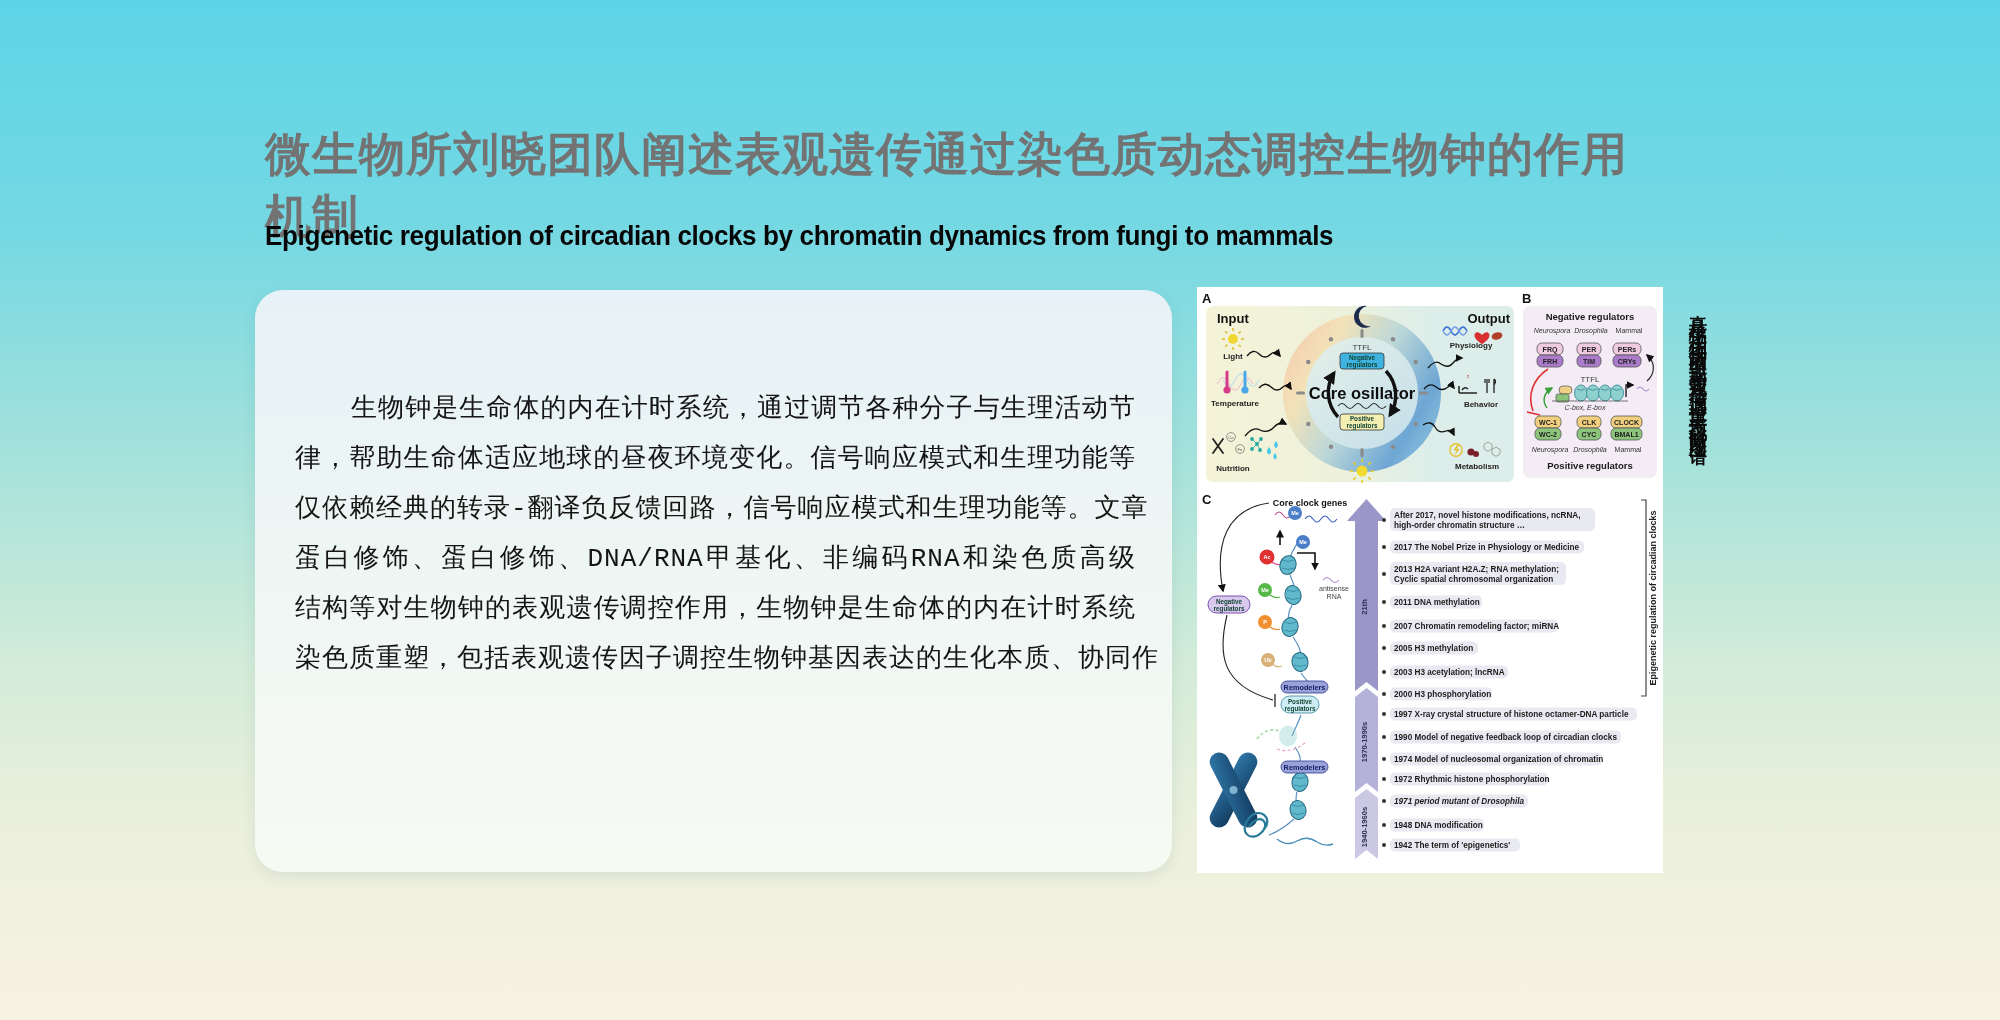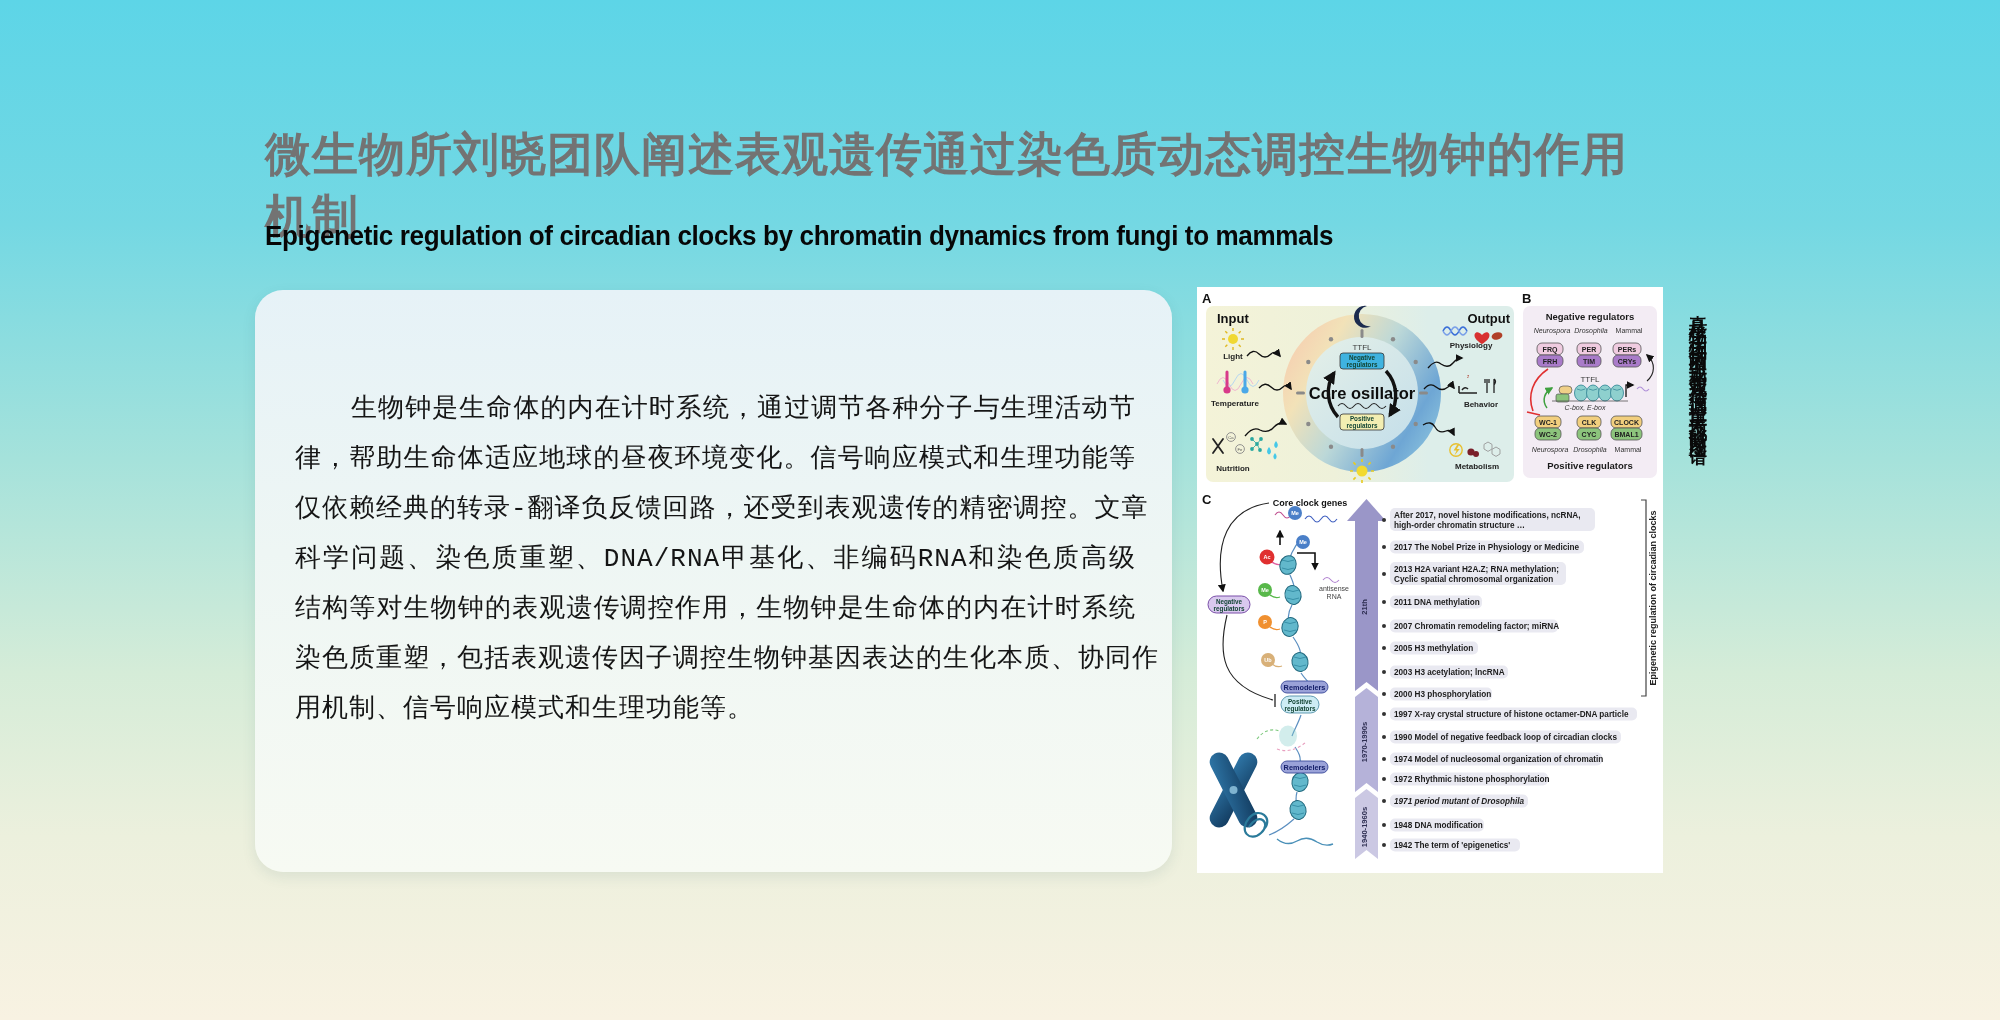--- a/index.html
+++ b/index.html
@@ -59,25 +59,24 @@
 </head>
 <body>
 
 <h1 class="page-title">微生物所刘晓团队阐述表观遗传通过染色质动态调控生物钟的作用机制</h1>
 <h2 class="page-subtitle">Epigenetic regulation of circadian clocks by chromatin dynamics from fungi to mammals</h2>
 
 <div class="abstract-panel">
   <div class="abstract-text">
     <div class="abs-line first">生物钟是生命体的内在计时系统，通过调节各种分子与生理活动节</div>
     <div class="abs-line">律，帮助生命体适应地球的昼夜环境变化。信号响应模式和生理功能等</div>
-    <div class="abs-line">仅依赖经典的转录-翻译负反馈回路，还受到表观遗传的精密调控。文章</div>
-    <div class="abs-line">科学问题、染色质重塑、DNA/RNA甲基化、非编码RNA和染色质高级</div>
+    <div class="abs-line">仅依赖经典的转录-翻译负反馈回路，信号响应模式和生理功能等。文章</div>
+    <div class="abs-line">蛋白修饰、蛋白修饰、DNA/RNA甲基化、非编码RNA和染色质高级</div>
     <div class="abs-line">结构等对生物钟的表观遗传调控作用，生物钟是生命体的内在计时系统</div>
     <div class="abs-line">染色质重塑，包括表观遗传因子调控生物钟基因表达的生化本质、协同作</div>
-    <div class="abs-line last">用机制、信号响应模式和生理功能等。</div>
   </div>
 </div>
 
 <div class="figure-wrap">
 <svg width="466" height="586" viewBox="0 0 466 586">
   <defs>
     <linearGradient id="gA" x1="0" y1="0" x2="1" y2="0">
       <stop offset="0" stop-color="#f4f3d8"></stop>
           <stop offset="0.42" stop-color="#eef1da"></stop>
       <stop offset="0.72" stop-color="#ddeeea"></stop>

